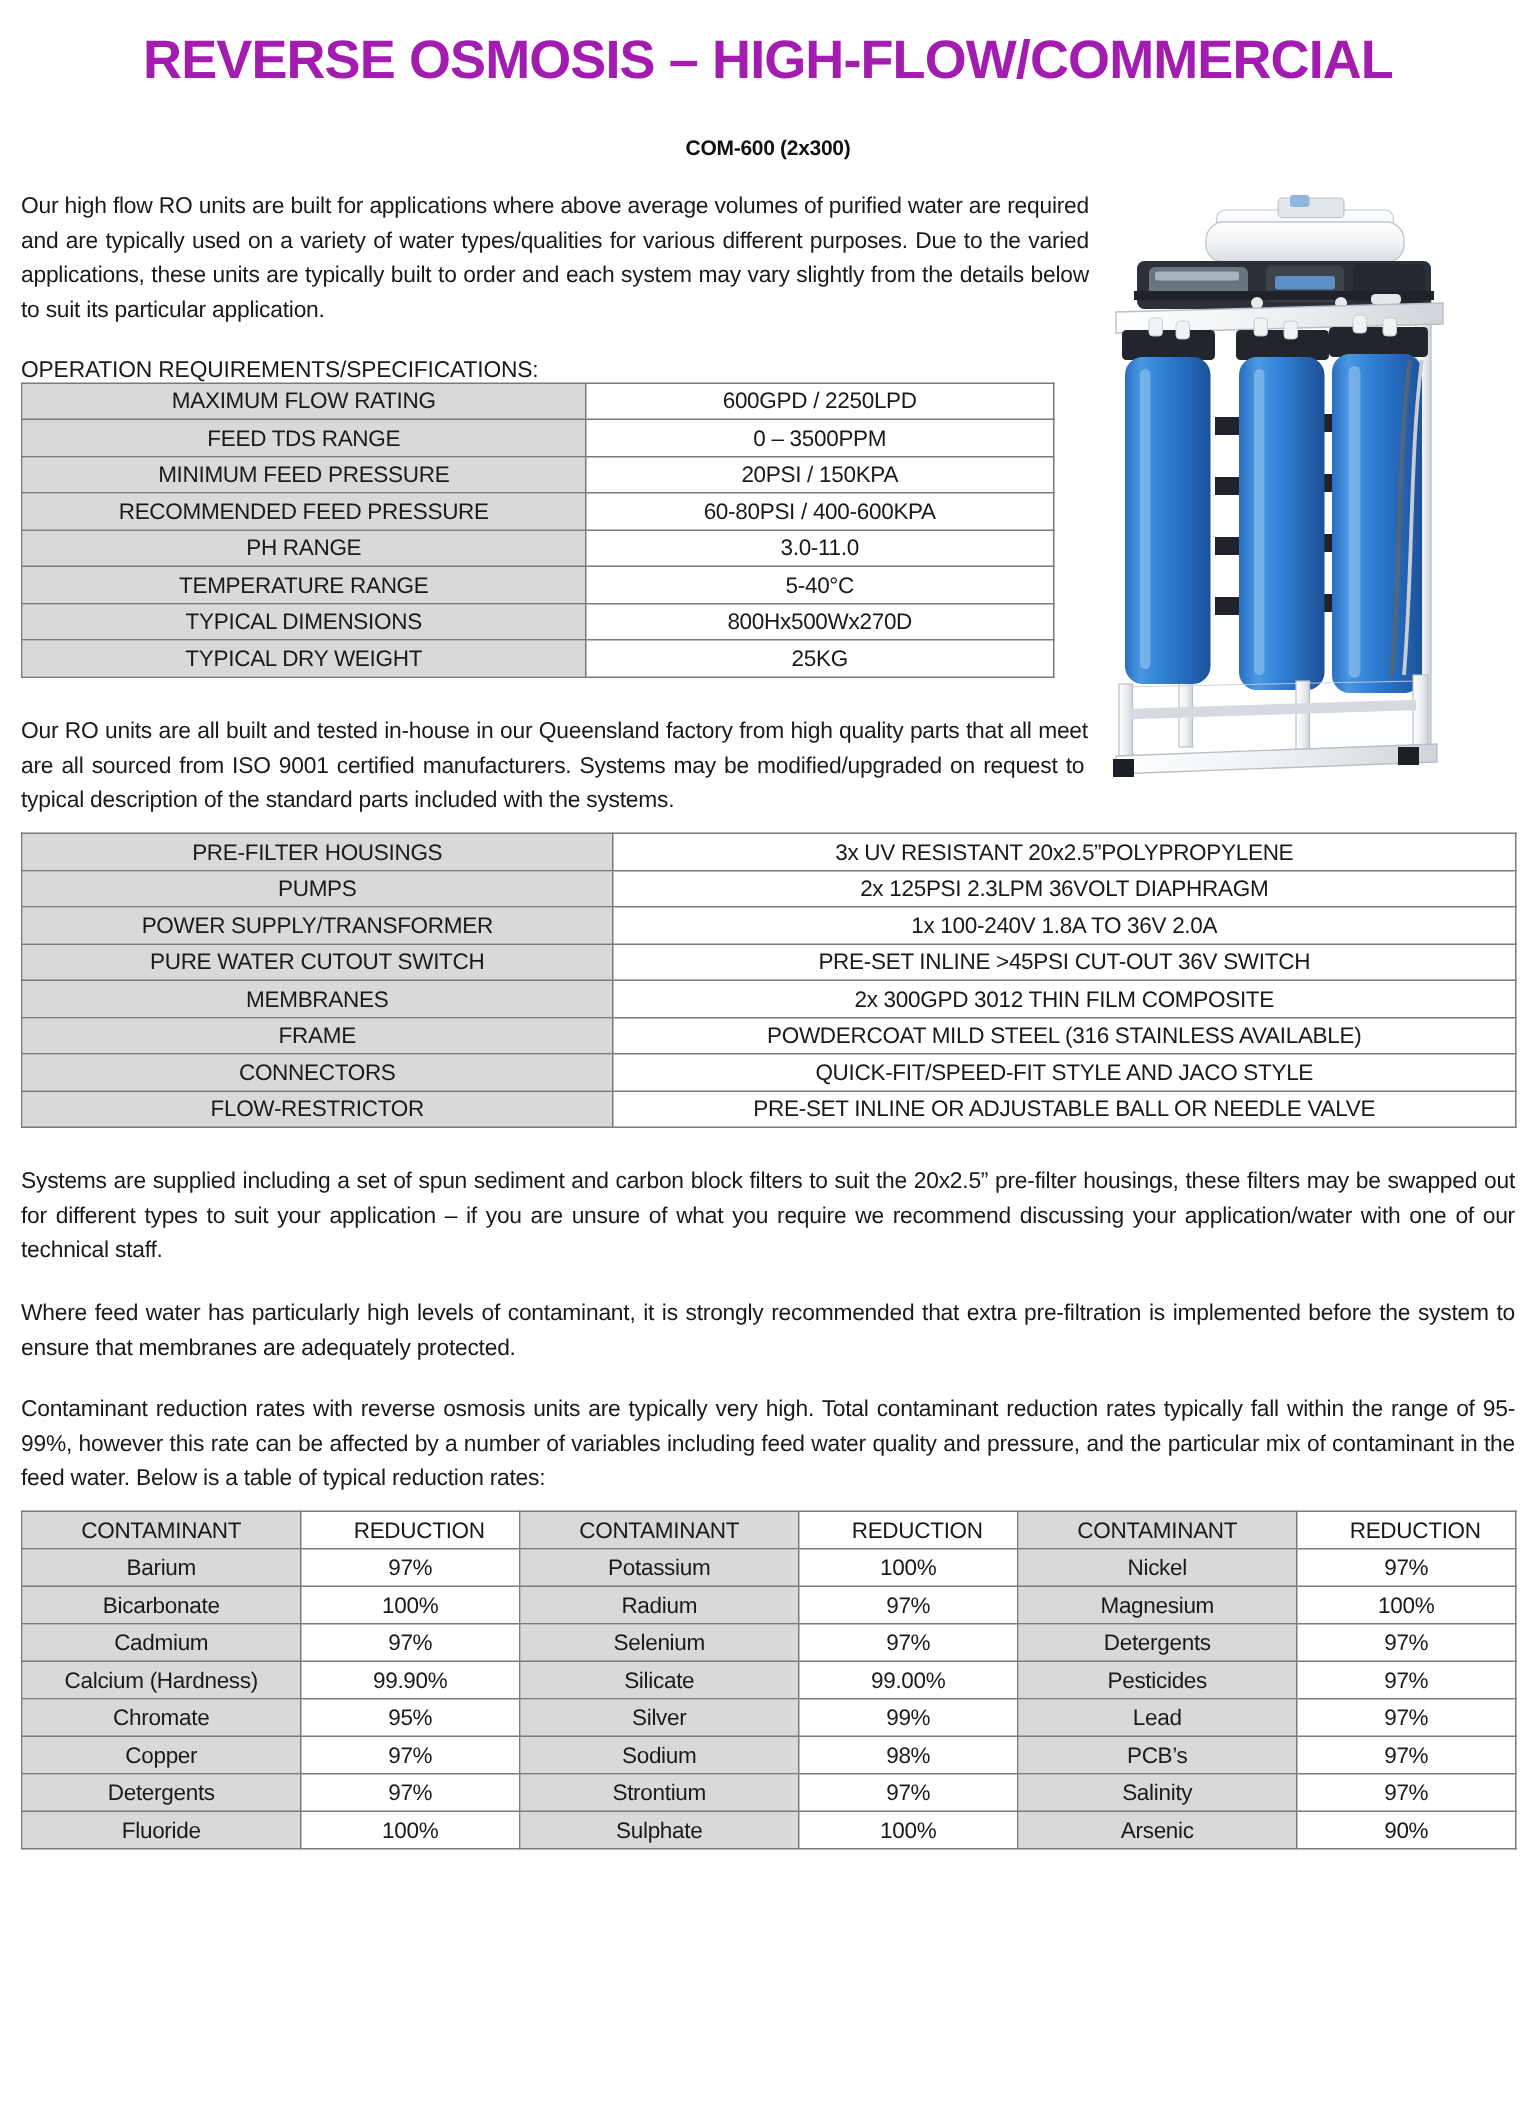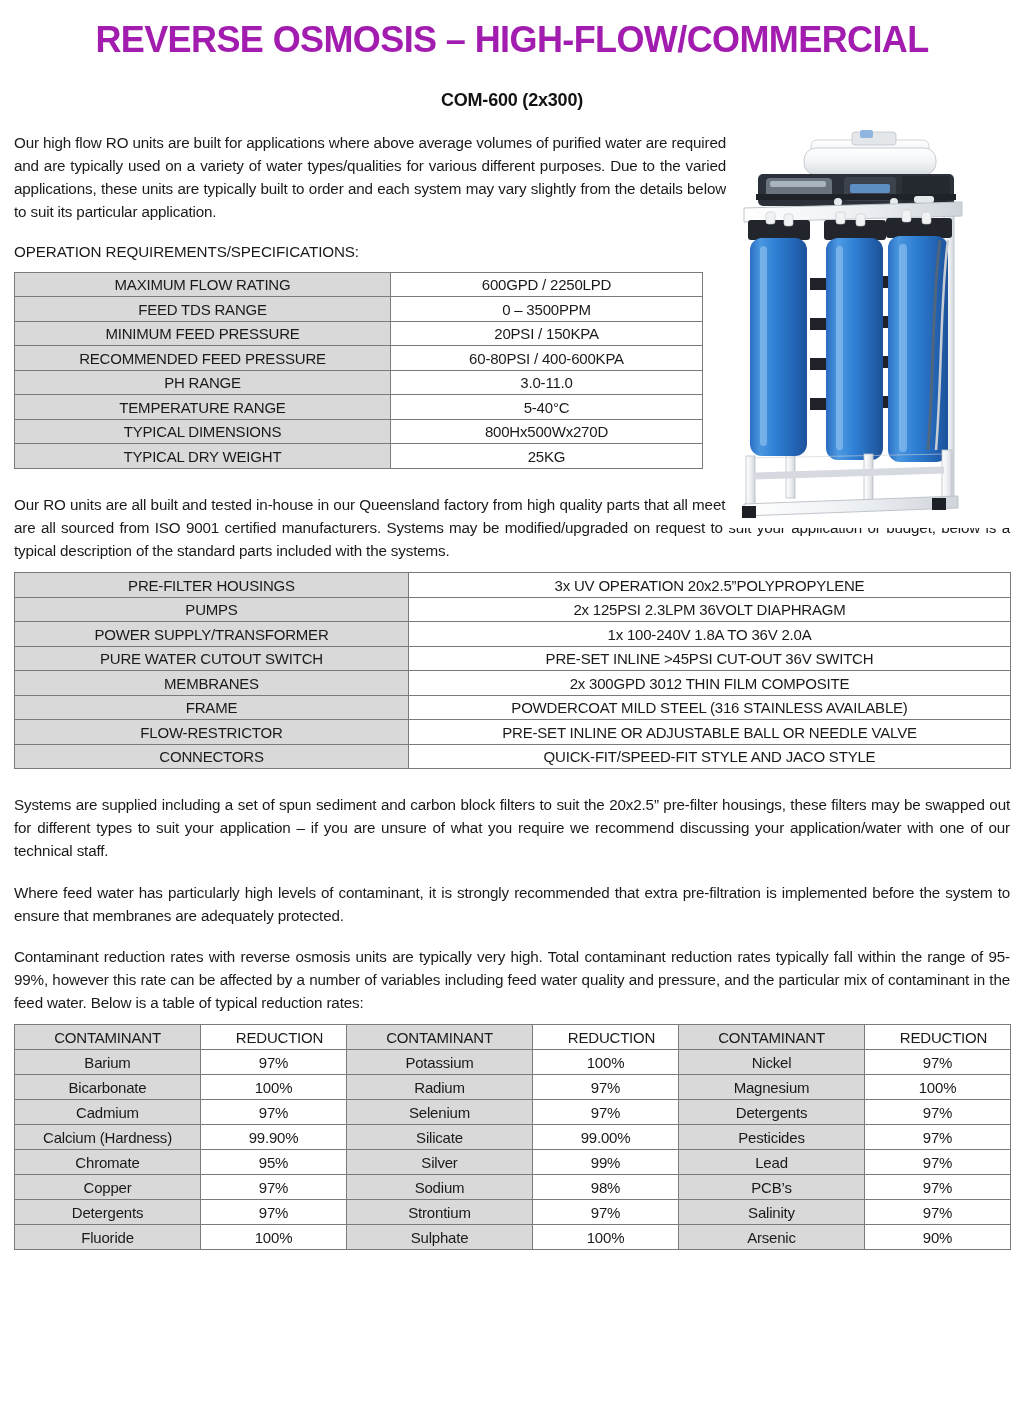--- a/index.html
+++ b/index.html
@@ -31,21 +31,21 @@
     font-weight: bold;
     letter-spacing: -0.6px;
     color: #a21caf;
     margin-top: 20px;
     line-height: 1.1;
     white-space: nowrap;
   }
 
   .model-title {
     text-align: center;
-    font-size: 18px;
+    font-size: 14px;
     font-weight: bold;
     color: #121212;
     margin-top: 30px;
     letter-spacing: -0.2px;
   }
 
   
   .para {
     font-size: 15.2px;
     line-height: 1.52;
@@ -99,21 +99,20 @@
     font-weight: normal;
   }
 
   .cell-value {
     background: #ffffff;
   }
 
   
   .spec-table {
     width: 688px;
-    margin-top: 12px;
     border-radius: 21px;
   }
   .spec-table td { height: 24.5px; }
   .spec-table col.c1 { width: 376px; }
   .spec-table col.c2 { width: 312px; }
 
   
   .parts-table {
     width: 996px;
     margin-top: 10px;
@@ -299,21 +298,21 @@
   <p class="para para-wide">Our RO units are all built and tested in-house in our Queensland factory from high quality parts that all meet NSF, FDA and WQA quality standards and are all sourced from ISO 9001 certified manufacturers. Systems may be modified/upgraded on request to suit your application or budget, below is a typical description of the standard parts included with the systems.</p>
 
   <table class="parts-table">
     <colgroup>
         <col class="c1">
         <col class="c2">
       </colgroup>
     <tbody>
       <tr>
         <td class="cell-label">PRE-FILTER HOUSINGS</td>
-        <td class="cell-value">3x UV OPERATION 20x2.5”POLYPROPYLENE</td>
+        <td class="cell-value">3x UV RESISTANT 20x2.5”POLYPROPYLENE</td>
       </tr>
       <tr>
         <td class="cell-label">PUMPS</td>
         <td class="cell-value">2x 125PSI 2.3LPM 36VOLT DIAPHRAGM</td>
       </tr>
       <tr>
         <td class="cell-label">POWER SUPPLY/TRANSFORMER</td>
         <td class="cell-value">1x 100-240V 1.8A TO 36V 2.0A</td>
       </tr>
       <tr>
@@ -322,26 +321,26 @@
       </tr>
       <tr>
         <td class="cell-label">MEMBRANES</td>
         <td class="cell-value">2x 300GPD 3012 THIN FILM COMPOSITE</td>
       </tr>
       <tr>
         <td class="cell-label">FRAME</td>
         <td class="cell-value">POWDERCOAT MILD STEEL (316 STAINLESS AVAILABLE)</td>
       </tr>
       <tr>
+        <td class="cell-label">CONNECTORS</td>
+        <td class="cell-value">QUICK-FIT/SPEED-FIT STYLE AND JACO STYLE</td>
+      </tr>
+      <tr>
         <td class="cell-label">FLOW-RESTRICTOR</td>
         <td class="cell-value">PRE-SET INLINE OR ADJUSTABLE BALL OR NEEDLE VALVE</td>
-      </tr>
-      <tr>
-        <td class="cell-label">CONNECTORS</td>
-        <td class="cell-value">QUICK-FIT/SPEED-FIT STYLE AND JACO STYLE</td>
       </tr>
     </tbody>
   </table>
 
   <div class="gap-lg"></div>
 
   <p class="para para-wide">Systems are supplied including a set of spun sediment and carbon block filters to suit the 20x2.5” pre-filter housings, these filters may be swapped out for different types to suit your application – if you are unsure of what you require we recommend discussing your application/water with one of our technical staff.</p>
 
   <div class="gap-md"></div>
 

